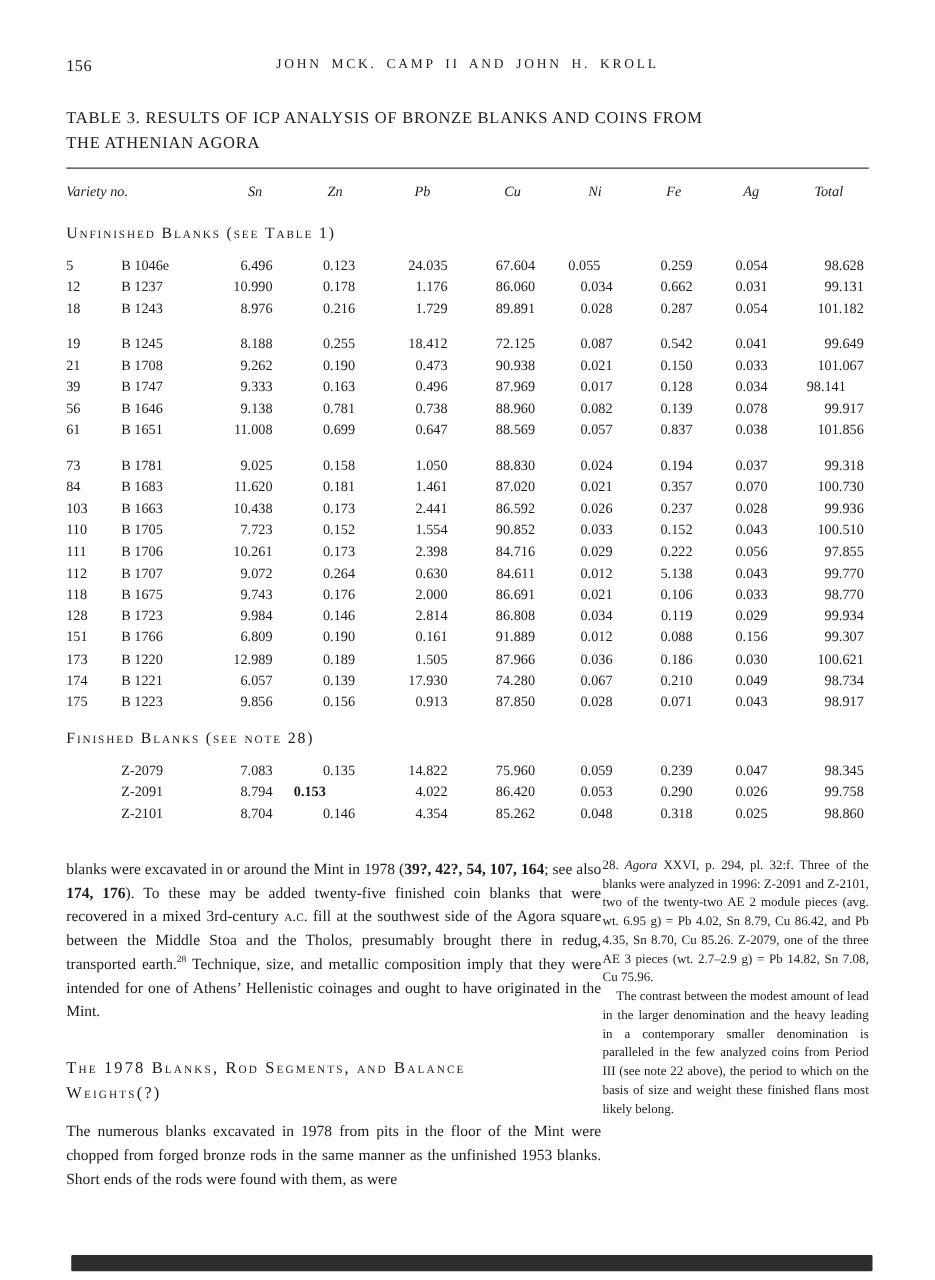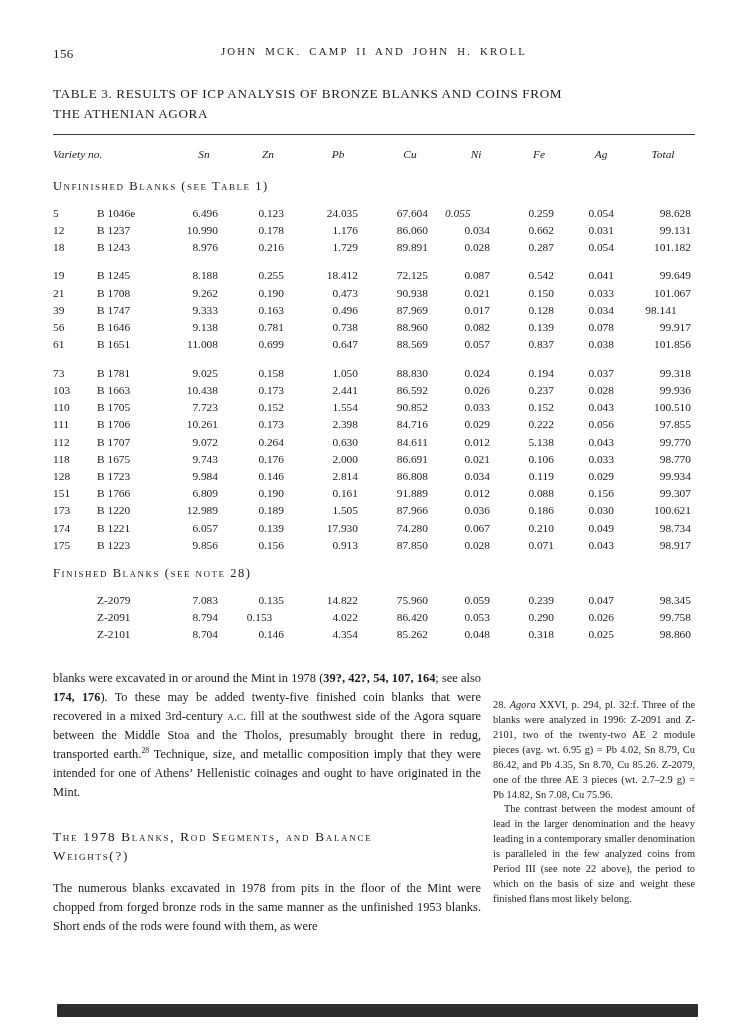--- a/index.html
+++ b/index.html
@@ -43,21 +43,21 @@
   }
   table.icp-table td:nth-child(n+3) { padding-right: 17px; }
   table.icp-table td:last-child { padding-right: 4px; }
   table.icp-table td.section-heading {
     font-variant: small-caps; font-size: 12.6px; letter-spacing: 1.5px;
     padding: 13px 0 10px 0; text-align: left;
   }
   table.icp-table tr.group-gap td { padding-top: 14px; }
 
   
-  .body-columns { display: flex; gap: 12px; margin-top: 26px; align-items: center; }
+  .body-columns { display: flex; gap: 1px; margin-top: 26px; }
   .col-main { width: 428px; flex: 0 0 auto; }
   .col-note { flex: 1 1 auto; min-width: 0; }
 
   .body-para { font-size: 12.4px; line-height: 1.53; text-align: justify; margin: 0; }
   .seg-b { font-weight: bold; }
   .seg-i { font-style: italic; margin-top: 15px; }
   .seg-sc { font-variant: small-caps; }
   .body-para sup, .footnote sup { font-size: 0.62em; vertical-align: super; line-height: 0; }
 
   .section-heading-body {
@@ -121,21 +121,21 @@
         <tr>
           <td colspan="10" class="section-heading">Unfinished Blanks (see Table 1)</td>
         </tr>
         <tr>
           <td style="text-align: left;">5</td>
           <td style="text-align: left;">B 1046e</td>
           <td style="text-align: right;">6.496</td>
           <td style="text-align: right;">0.123</td>
           <td style="text-align: right;">24.035</td>
           <td style="text-align: right;">67.604</td>
-          <td style="text-align: left; font-style: italic;">0.055</td>
+          <td style="text-align: center;">0.055</td>
           <td style="text-align: right;">0.259</td>
           <td style="text-align: right;">0.054</td>
           <td style="text-align: right;">98.628</td>
         </tr>
         <tr>
           <td style="text-align: left;">12</td>
           <td style="text-align: left; margin-top: 43px;">B 1237</td>
           <td style="text-align: right;">10.990</td>
           <td style="text-align: right;">0.178</td>
           <td style="text-align: right;">1.176</td>
@@ -223,20 +223,32 @@
           <td style="text-align: right;">9.025</td>
           <td style="text-align: right;">0.158</td>
           <td style="text-align: right;">1.050</td>
           <td style="text-align: right;">88.830</td>
           <td style="text-align: right;">0.024</td>
           <td style="text-align: right;">0.194</td>
           <td style="text-align: right;">0.037</td>
           <td style="text-align: right;">99.318</td>
         </tr>
         <tr>
+          <td style="text-align: left;">84</td>
+          <td style="text-align: left;">B 1683</td>
+          <td style="text-align: right;">11.620</td>
+          <td style="text-align: right;">0.181</td>
+          <td style="text-align: right;">1.461</td>
+          <td style="text-align: right;">87.020</td>
+          <td style="text-align: right;">0.021</td>
+          <td style="text-align: right;">0.357</td>
+          <td style="text-align: right;">0.070</td>
+          <td style="text-align: right;">100.730</td>
+        </tr>
+        <tr>
           <td style="text-align: left;">103</td>
           <td style="text-align: left;">B 1663</td>
           <td style="text-align: right;">10.438</td>
           <td style="text-align: right;">0.173</td>
           <td style="text-align: right;">2.441</td>
           <td style="text-align: right;">86.592</td>
           <td style="text-align: right;">0.026</td>
           <td style="text-align: right;">0.237</td>
           <td style="text-align: right;">0.028</td>
           <td style="text-align: right;">99.936</td>
@@ -361,21 +373,21 @@
           <td style="text-align: right;">75.960</td>
           <td style="text-align: right;">0.059</td>
           <td style="text-align: right;">0.239</td>
           <td style="text-align: right;">0.047</td>
           <td style="text-align: right;">98.345</td>
         </tr>
         <tr>
           <td style="text-align: left;"></td>
           <td style="text-align: left;">Z-2091</td>
           <td style="text-align: right;">8.794</td>
-          <td style="text-align: center;">0.153</td>
+          <td style="text-align: left; font-weight: bold;">0.153</td>
           <td style="text-align: right;">4.022</td>
           <td style="text-align: right;">86.420</td>
           <td style="text-align: right;">0.053</td>
           <td style="text-align: right;">0.290</td>
           <td style="text-align: right;">0.026</td>
           <td style="text-align: right;">99.758</td>
         </tr>
         <tr>
           <td style="text-align: left;"></td>
           <td style="text-align: left;">Z-2101</td>

